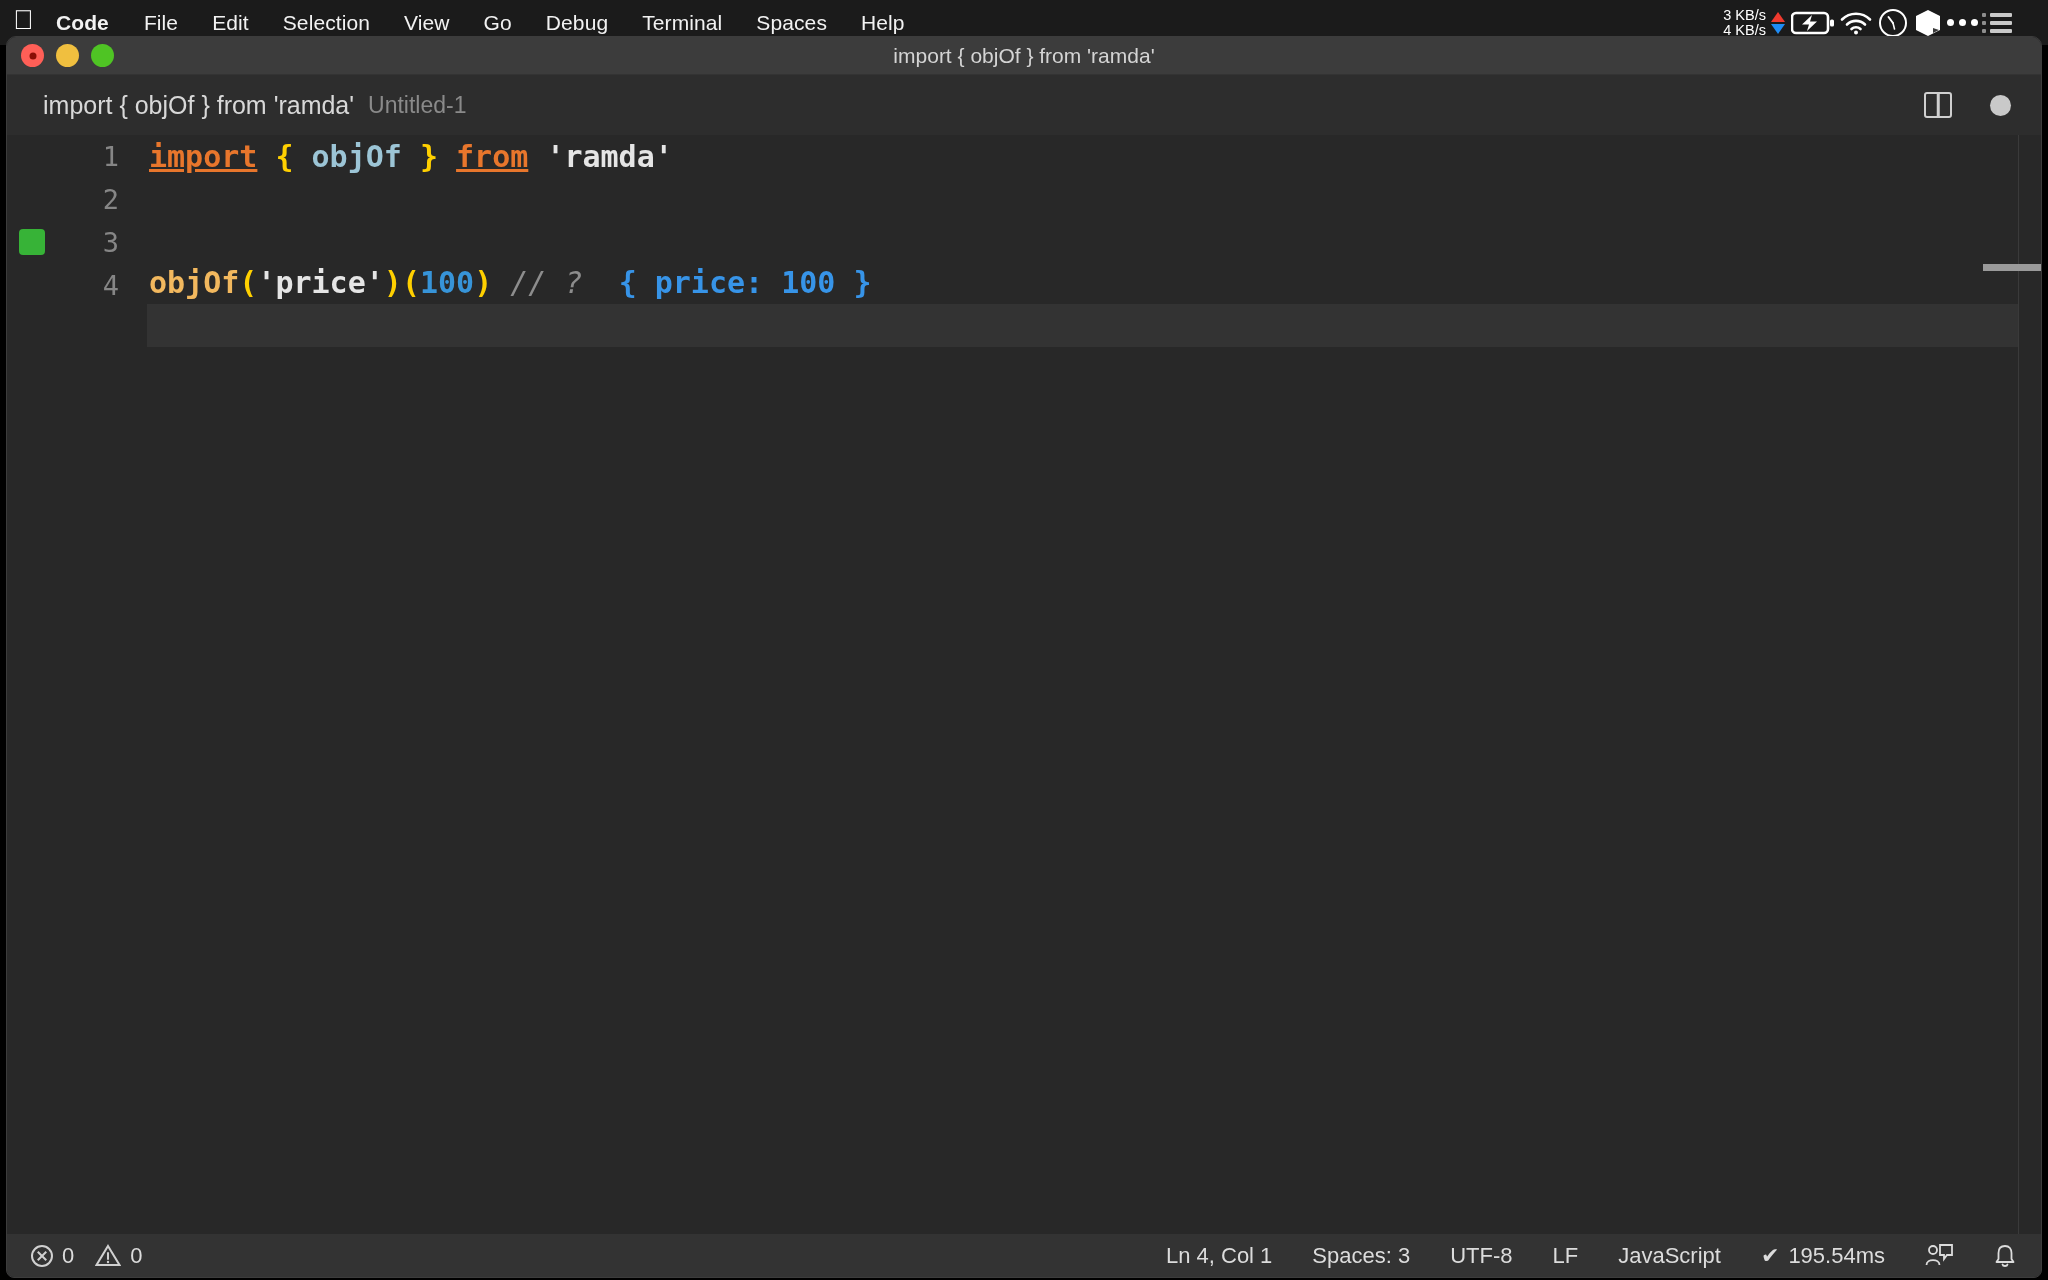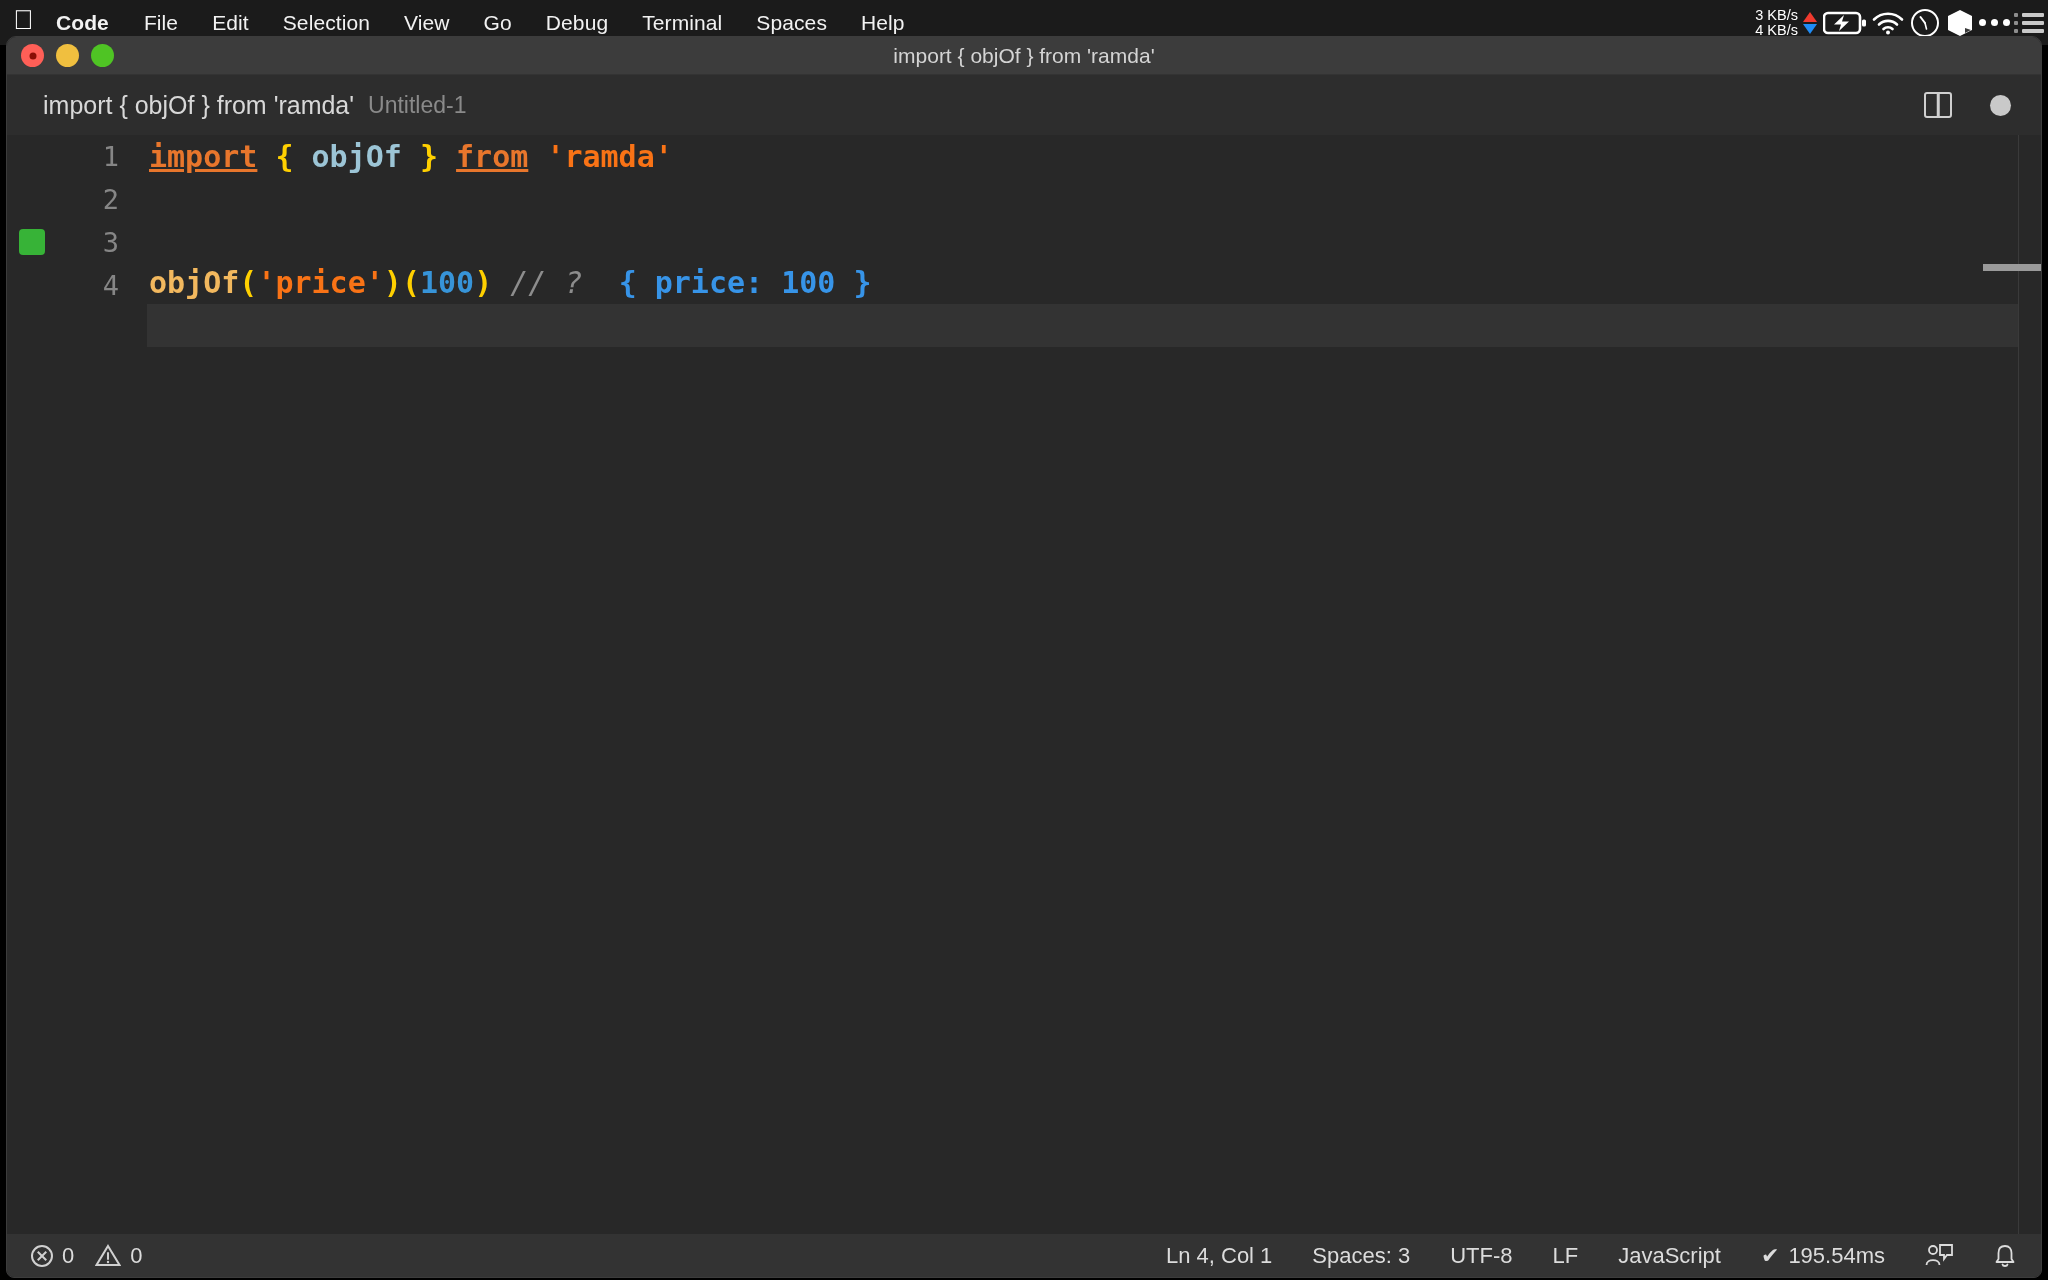--- a/index.html
+++ b/index.html
@@ -24,21 +24,21 @@
     font-size:27px; line-height:1; padding-bottom:4px; color:#fff;
   }
   .menu-item {
     padding:0 17px; font-size:21px; line-height:45px;
     letter-spacing:.1px; white-space:nowrap; color:#f2f2f2;
   }
   .menu-item.app-name { font-weight:bold; padding-left:10px; padding-right:18px; }
 
   .menubar-right {
     margin-left:auto; display:flex; align-items:center;
-    height:45px; padding-right:4px; gap:4px;
+    height:45px; padding-right:36px; gap:4px;
   }
   .netspeed {
     display:flex; align-items:center; gap:5px; margin-right:2px;
   }
   .netspeed-nums {
     display:flex; flex-direction:column; align-items:flex-end;
     font-size:14.5px; line-height:15px; color:#fff; font-weight:500;
   }
   .netspeed-arrows { display:flex; flex-direction:column; gap:2px; }
   .tri-up {
@@ -133,21 +133,21 @@
   }
   .cur-line-highlight {
     position:absolute; left:0; right:0; top:0; height:43px;
     background:#333333;
   }
 
   
   .k-kw   { color:#e8762c;text-decoration:underline; }
   .k-brc  { color:#ffd000; }
   .k-id   { color:#9cc5d6; }
-  .k-str  { color:#f97316; }
+  .k-str  { color:#e5e5e5; }
   .k-fn   { color:#f2b85e; }
   .k-num  { color:#3794d8; }
   .k-cmt  { color:#8d8d8d; font-style:italic; font-weight:normal; }
   .k-res  { color:#3794e8; }
   .k-plain{ color:#d4d4d4; }
 
   
   .scroll-track {
     position:absolute; right:0; top:0; bottom:0; width:22px;
     background:transparent;

